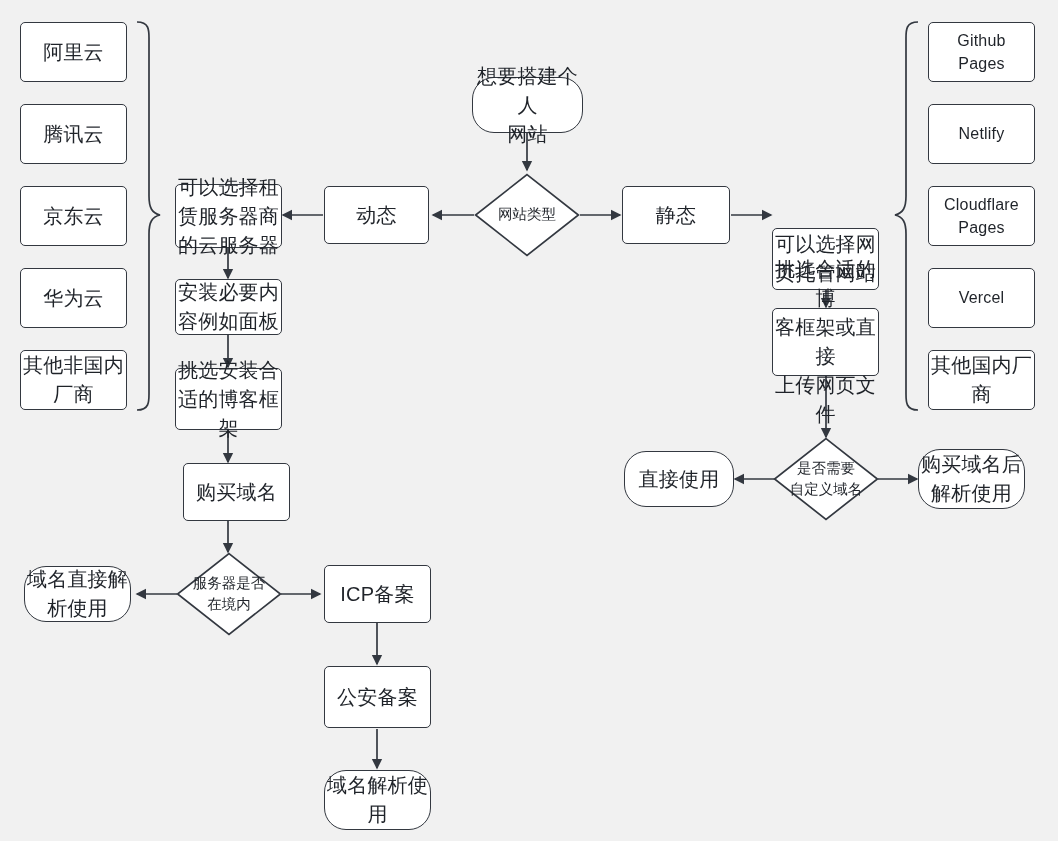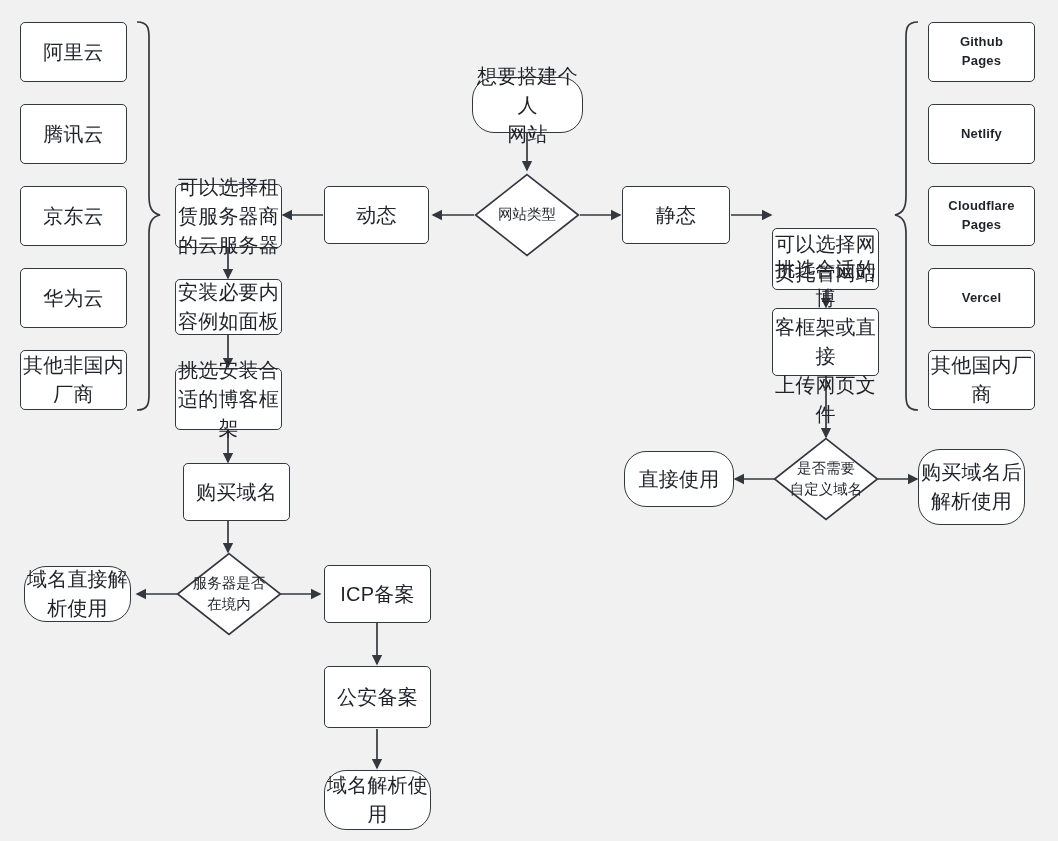--- a/index.html
+++ b/index.html
@@ -59,21 +59,21 @@
   }
   .diamond-label {
     position: relative;
     text-align: center;
     color: #1f2329;
     font-size: 14.5px;
     line-height: 1.45;
     white-space: pre-line;
     z-index: 3;
   }
-  .latin { font-size: 13px; font-weight: bold; }
+  .latin { font-size: 16px; }
 </style>
 </head>
 <body>
 
 <div id="canvas">
 
   <svg id="edges" viewBox="0 0 1058 841" width="1058" height="841">
     <defs>
       <marker id="arrow" viewBox="0 0 12 12" refX="9.5" refY="6" markerWidth="7" markerHeight="7" orient="auto-start-reverse">
         <path d="M 0 0.6 L 11 6 L 0 11.4 z" fill="#333840"></path>
@@ -195,16 +195,16 @@
 
   <div class="diamond-wrap" style="left:773px; top:437px; width:106px; height:84px;">
     <svg width="106" height="84" viewBox="0 0 106 84">
       <polygon points="53,1.6 104.4,42 53,82.4 1.6,42" fill="#ffffff" stroke="#333840" stroke-width="1.7"></polygon>
     </svg>
     <div class="diamond-label">是否需要
 自定义域名</div>
   </div>
 
   <div class="node pill" style="left:624px; top:451px; width:110px; height:56px;">直接使用</div>
-  <div class="node pill" style="left:918px; top:449px; width:107px; height:76px;">购买域名后
+  <div class="node pill" style="left:918px; top:449px; width:107px; height:60px;">购买域名后
 解析使用</div>
 
 </div>
 
 </body></html>

